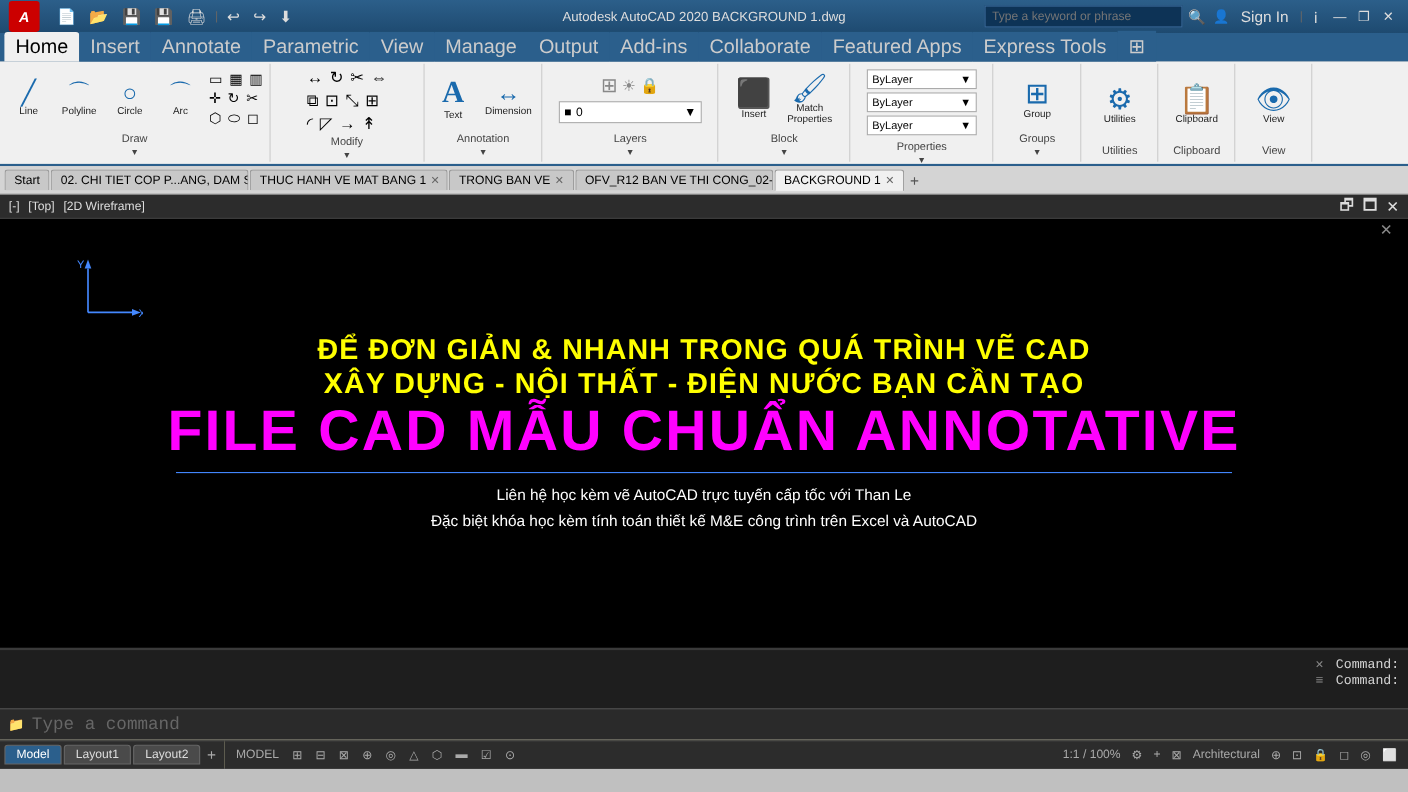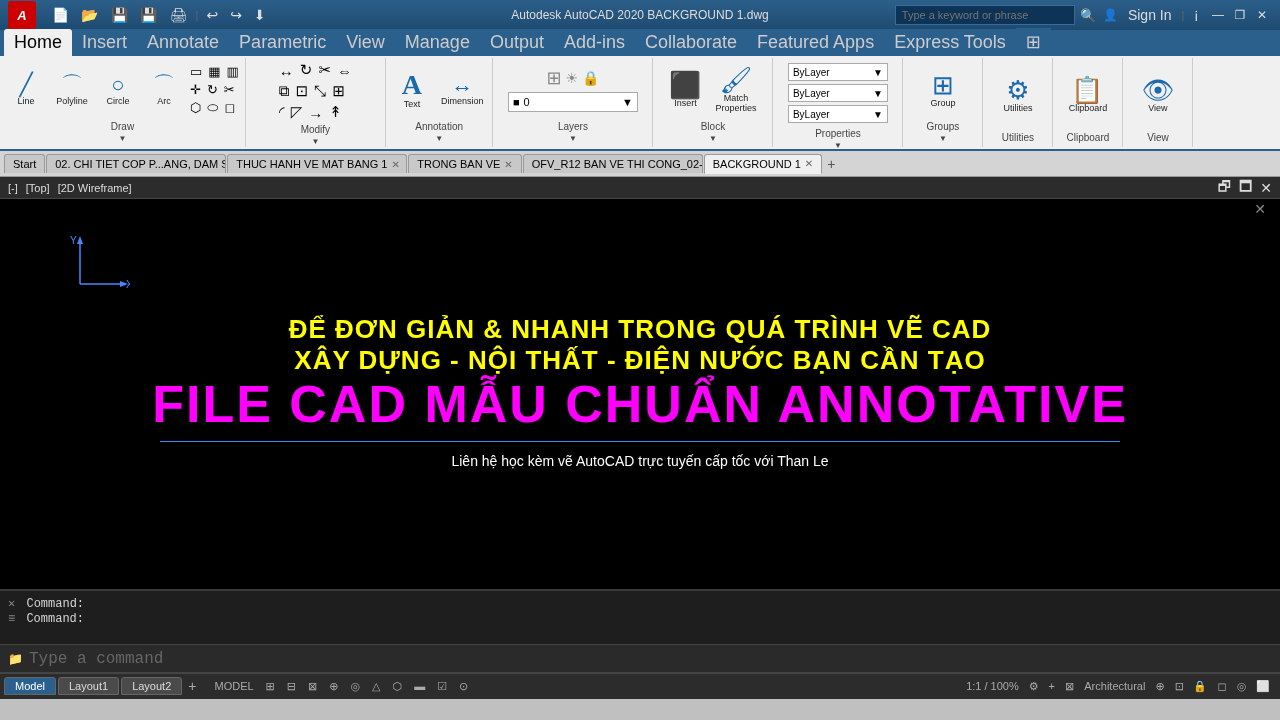--- a/index.html
+++ b/index.html
@@ -278,20 +278,21 @@
 
     
     #command-area {
       background: #1e1e1e;
       height: 55px;
       border-top: 2px solid #3a3a3a;
       padding: 4px 8px;
       color: #d4d4d4;
       font-size: 12px;
       font-family: 'Courier New', monospace;
+      text-align: right;
     }
     .command-line { margin: 1px 0; }
     .cmd-icon { color: #888; margin-right: 4px; }
 
     
     #command-input-bar {
       background: #2a2a2a;
       height: 28px;
       display: flex;
       align-items: center;
@@ -716,20 +717,21 @@
   </div>
 
   <div style="position:absolute; top:2px; right:14px; color:#888; font-size:14px; cursor:pointer;">✕</div>
 
   <div class="canvas-content">
     <div class="canvas-line1">ĐỂ ĐƠN GIẢN &amp; NHANH TRONG QUÁ TRÌNH VẼ CAD</div>
     <div class="canvas-line2">XÂY DỰNG - NỘI THẤT - ĐIỆN NƯỚC BẠN CẦN TẠO</div>
     <div class="canvas-line3">FILE CAD MẪU CHUẨN ANNOTATIVE</div>
     <hr class="canvas-divider">
     <div class="canvas-subtext">Liên hệ học kèm vẽ AutoCAD trực tuyến cấp tốc với Than Le</div>
+    <div class="canvas-subtext">Đặc biệt khóa học kèm tính toán thiết kế M&amp;E công trình trên Excel và AutoCAD</div>
   </div>
 </div>
 
 <div id="command-area">
   <div class="command-line">
     <span class="cmd-icon">✕</span>
     <span>Command:</span>
   </div>
   <div class="command-line">
     <span class="cmd-icon">≡</span>

